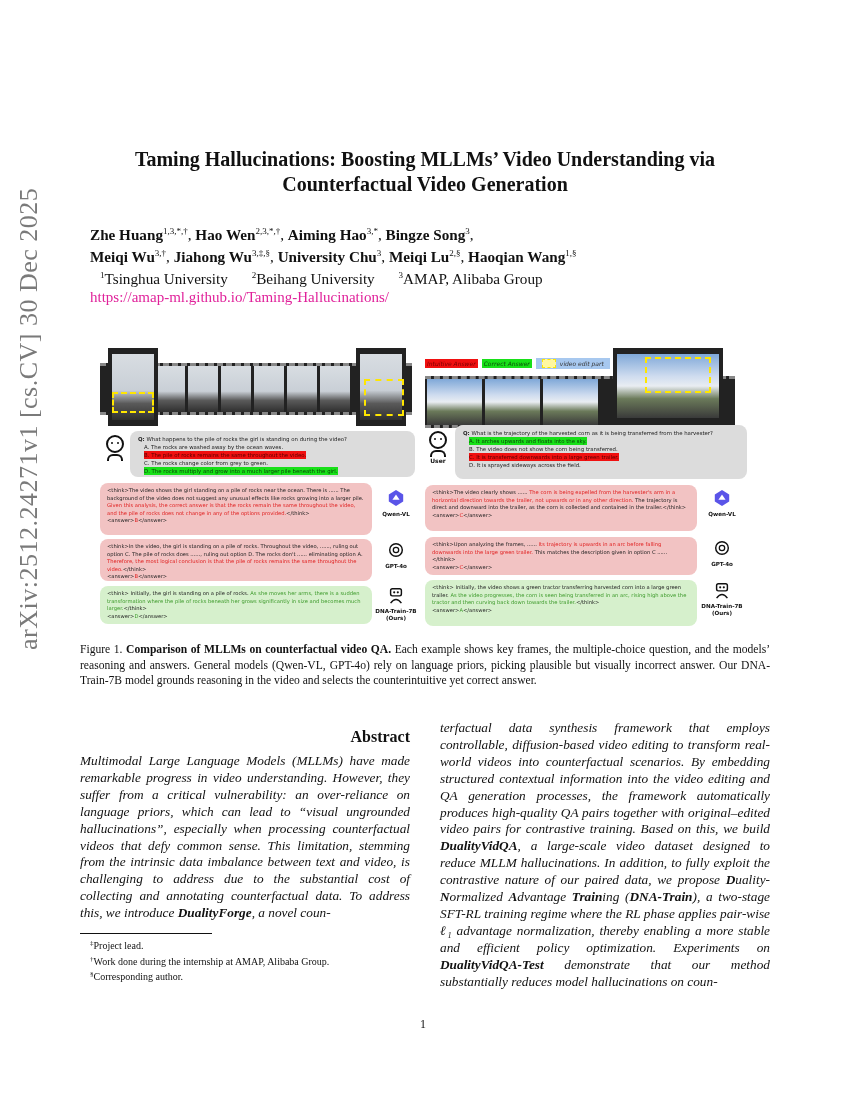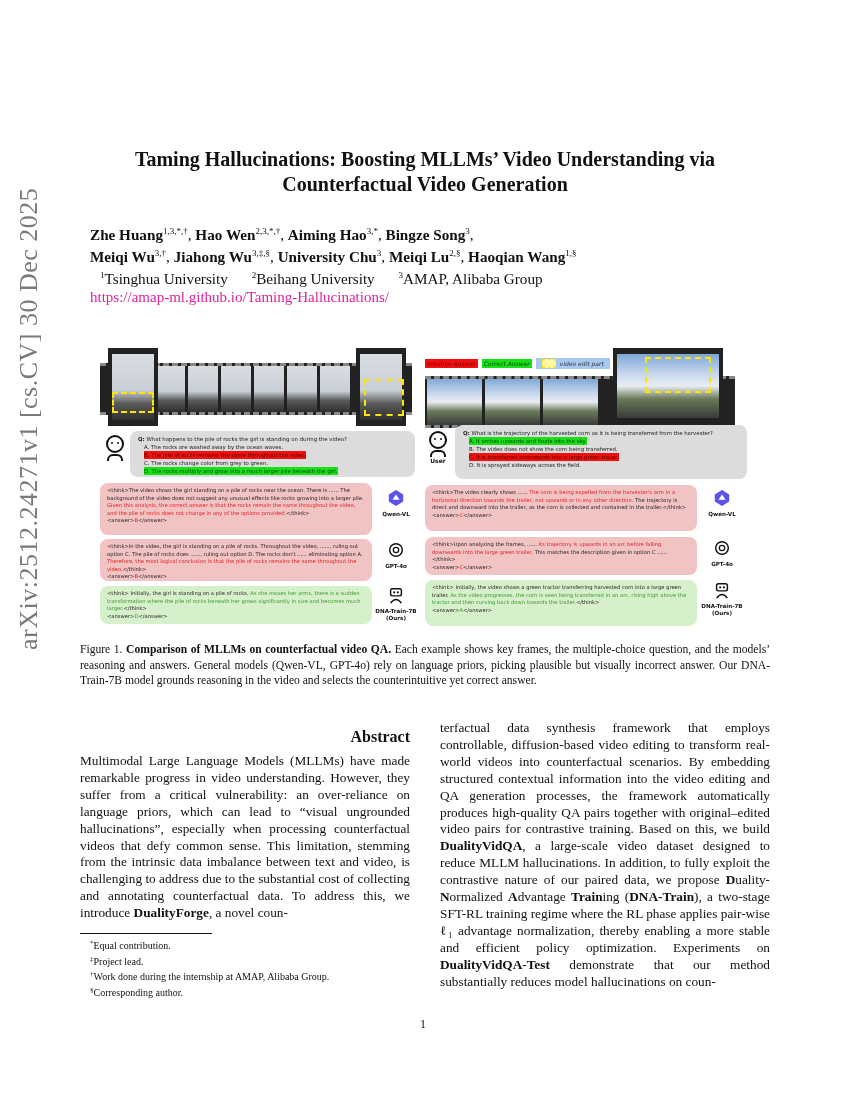--- a/index.html
+++ b/index.html
@@ -37,21 +37,21 @@
   .qbox .opt.hl-red { background:#f01010; color:#5a0000; display:inline-block; padding-left:0; margin-left:6px; }
   .qbox .opt.hl-green { background:#18e018; color:#0a3e0a; display:inline-block; padding-left:0; margin-left:6px; }
   .bubble { position:absolute; border-radius:8px; font-family:"DejaVu Sans", sans-serif; font-size:5.2px; line-height:7.6px; padding:4px 7px; box-sizing:border-box; color:#222; }
   .bubble.wrong { background:#f2c3c3; }
   .bubble.right { background:#d6f0cc; }
   .bubble .r { color:#e02020; }
   .bubble .g { color:#3c9a2a; }
   .model { position:absolute; width:46px; text-align:center; font-family:"DejaVu Sans", sans-serif; font-size:5.6px; font-weight:bold; line-height:7px; }
   .model .ico { width:18px; height:18px; margin:0 auto 2px; }
   .caption { position:absolute; left:80px; width:690px; top:642px; font-size:11.6px; line-height:15.5px; text-align:justify; }
-  .col { position:absolute; font-size:13.3px; line-height:16.9px; text-align:justify; }
+  .col { position:absolute; font-size:13.3px; line-height:16.9px; text-align:justify; font-style:italic; }
   .col.left { left:80px; width:330px; top:753px; }
   .col.right { left:440px; width:330px; top:720px; }
   .abstract-h { position:absolute; left:80px; width:330px; top:720px; text-align:right; font-weight:bold; font-size:16px;margin-top:8px; }
   .col b { font-weight:bold; }
   .fnrule { position:absolute; left:80px; top:933px; width:132px; border-top:1px solid #111; }
   .footnotes { position:absolute; left:80px; top:937px; width:330px; font-size:10px; line-height:13.3px; }
   .footnotes div { padding-left:10px; }
   .footnotes sup { font-size:7px; }
   .pagenum { position:absolute; left:420px; top:1017px; font-size:12px; }
 </style>
@@ -240,19 +240,18 @@
 <div class="abstract-h">Abstract</div>
 <div class="col left">
   <span>Multimodal Large Language Models (MLLMs) have made remarkable progress in video understanding. However, they suffer from a critical vulnerability:  an over-reliance on language priors, which can lead to “visual ungrounded hallucinations”, especially when processing counterfactual videos that defy common sense.  This limitation, stemming from the intrinsic data imbalance between text and video, is challenging to address due to the substantial cost of collecting and annotating counterfactual data.  To address this, we introduce </span><b>DualityForge</b><span>, a novel coun-</span>
 </div>
 <div class="col right">
   <span>terfactual data synthesis framework that employs controllable, diffusion-based video editing to transform real-world videos into counterfactual scenarios.  By embedding structured contextual information into the video editing and QA generation processes, the framework automatically produces high-quality QA pairs together with original–edited video pairs for contrastive training.  Based on this, we build </span><b>DualityVidQA</b><span>, a large-scale video dataset designed to reduce MLLM hallucinations.  In addition, to fully exploit the contrastive nature of our paired data, we propose </span><b>D</b><span>uality-</span><b>N</b><span>ormalized </span><b>A</b><span>dvantage </span><b>Train</b><span>ing (</span><b>DNA-Train</b><span>), a two-stage SFT-RL training regime where the RL phase applies pair-wise ℓ₁ advantage normalization, thereby enabling a more stable and efficient policy optimization. Experiments on </span><b>DualityVidQA-Test</b><span> demonstrate that our method substantially reduces model hallucinations on coun-</span>
 </div>
 
 <div class="fnrule"></div>
 <div class="footnotes">
-  <div><sup>*</sup><span>Equal contribution.</span></div>
   <div><sup>‡</sup><span>Project lead.</span></div>
   <div><sup>†</sup><span>Work done during the internship at AMAP, Alibaba Group.</span></div>
   <div><sup>§</sup><span>Corresponding author.</span></div>
 </div>
 
 <div class="pagenum">1</div>
 
 </body></html>

